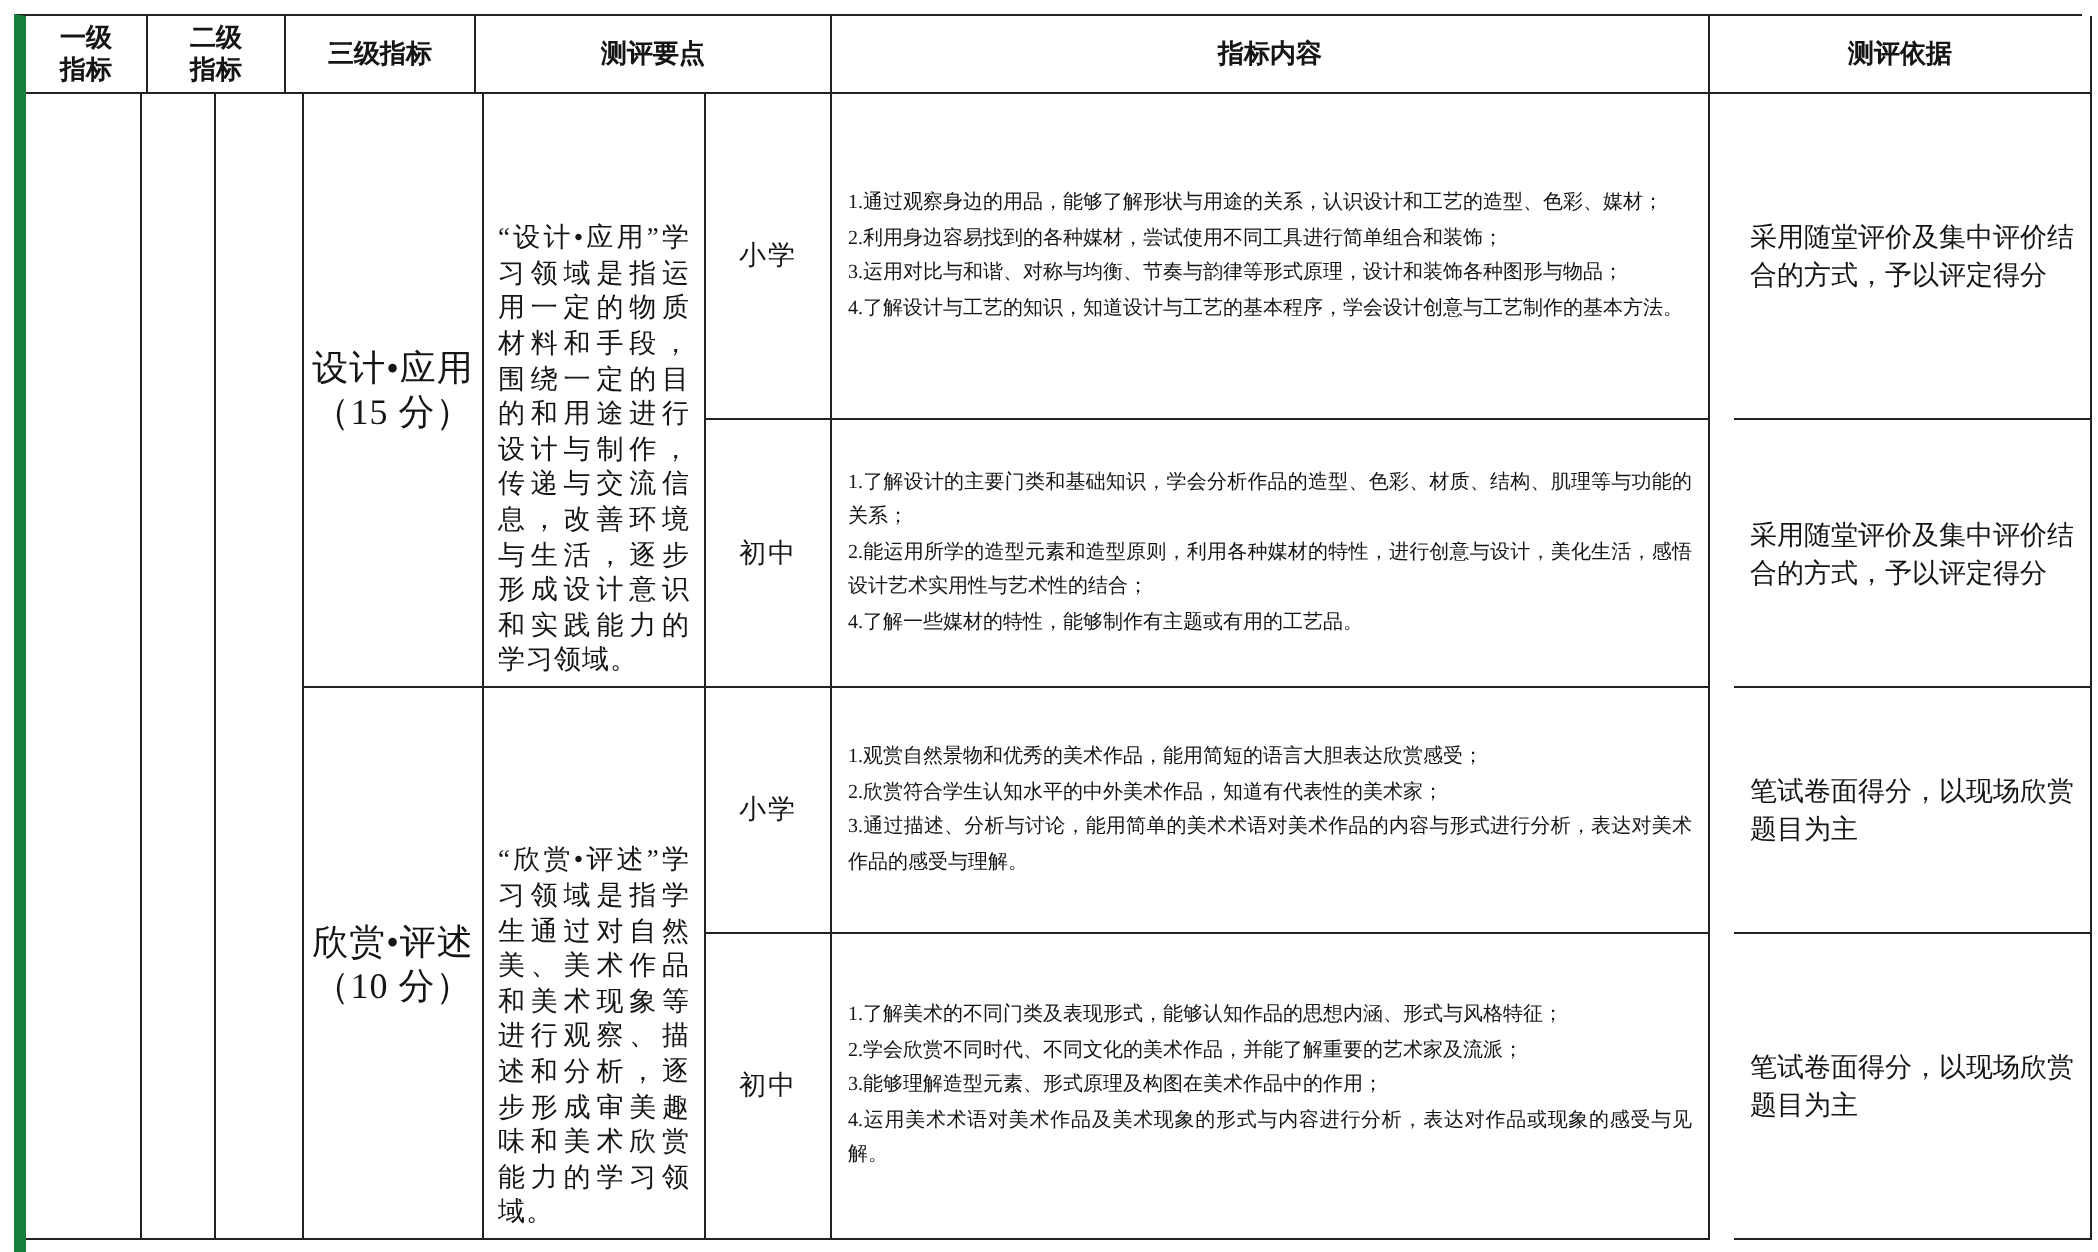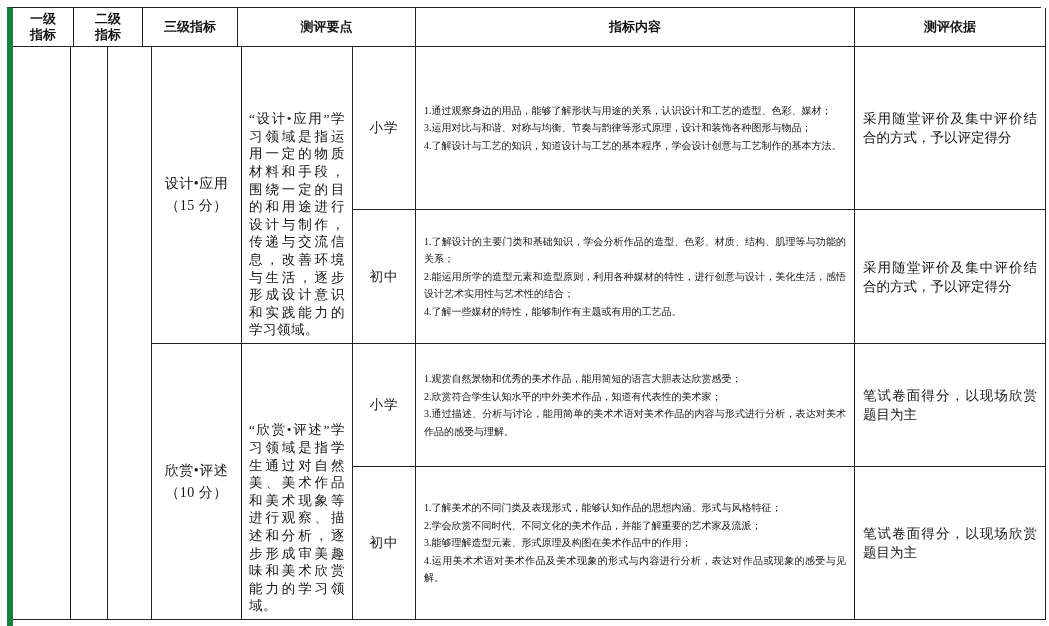--- a/index.html
+++ b/index.html
@@ -71,21 +71,21 @@
   .h3 { grid-column: 8; grid-row: 3; }
   .f4 { grid-column: 6; grid-row: 4; }
   .g4 { grid-column: 7; grid-row: 4; }
   .h4 { grid-column: 8; grid-row: 4; }
   
   .indicator-cell {
     display: flex;
     flex-direction: column;
     align-items: center;
     justify-content: center;
-    font-size: 14px;
+    font-size: 18px;
     line-height: 22px;
     text-align: center;
     letter-spacing: 0.5px;
   }
   .content-cell {
     display: flex;
     align-items: flex-end;
   }
   .content-cell p {
     padding: 4px 7px;
@@ -109,20 +109,21 @@
   .points-cell .pts {
     padding: 3px 8px;
     font-size: 10px;
     line-height: 17.5px;
     text-align: justify;
     text-justify: inter-character;
   }
   .basis-cell {
     display: flex;
     align-items: center;
+    margin-left: 12px;
   }
   .basis-cell div {
     padding: 2px 8px;
     font-size: 13.5px;
     line-height: 19px;
     text-align: justify;
     text-justify: inter-character;
   }
 </style>
 </head>
@@ -164,20 +165,21 @@
         <div>（15 分）</div>
       </div>
       <div class="cell e1 content-cell">
         <p>“设计•应用”学习领域是指运用一定的物质材料和手段，围绕一定的目的和用途进行设计与制作，传递与交流信息，改善环境与生活，逐步形成设计意识和实践能力的学习领域。</p>
       </div>
 
       <div class="cell f1 level-cell">小学</div>
       <div class="cell g1 points-cell">
         <div class="pts">
           <div>1.通过观察身边的用品，能够了解形状与用途的关系，认识设计和工艺的造型、色彩、媒材；</div>
+          <div>2.利用身边容易找到的各种媒材，尝试使用不同工具进行简单组合和装饰；</div>
           <div>3.运用对比与和谐、对称与均衡、节奏与韵律等形式原理，设计和装饰各种图形与物品；</div>
           <div>4.了解设计与工艺的知识，知道设计与工艺的基本程序，学会设计创意与工艺制作的基本方法。</div>
         </div>
       </div>
       <div class="cell h1 basis-cell">
         <div>采用随堂评价及集中评价结合的方式，予以评定得分</div>
       </div>
 
       <div class="cell f2 level-cell">初中</div>
       <div class="cell g2 points-cell">

